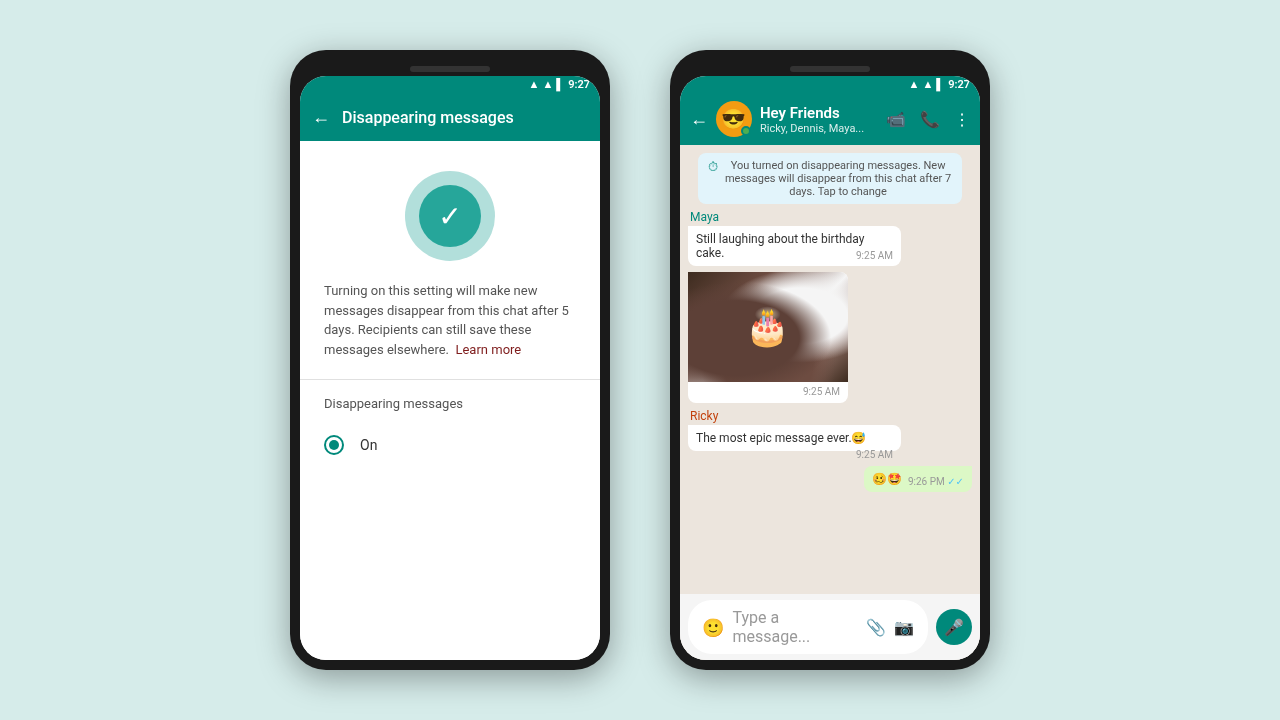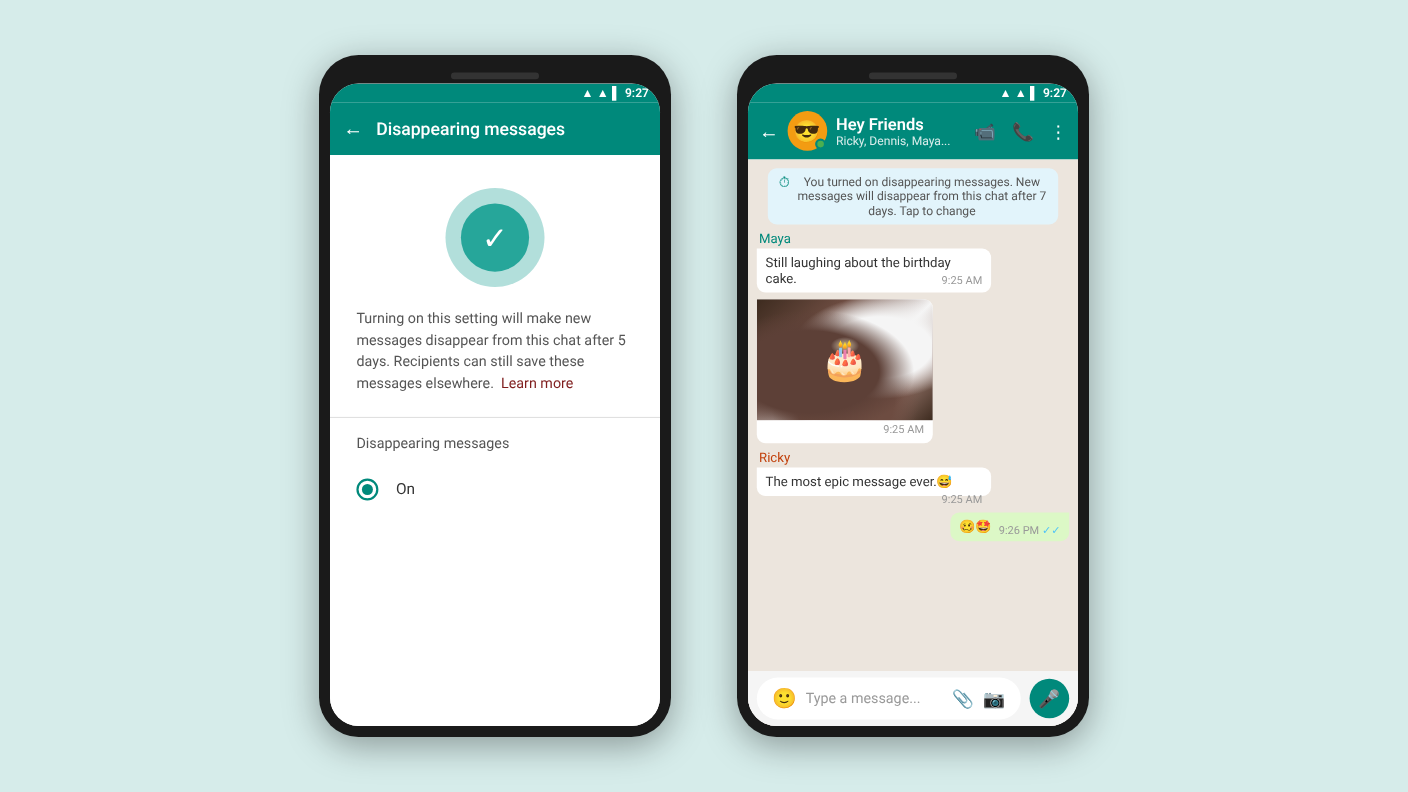--- a/index.html
+++ b/index.html
@@ -344,21 +344,21 @@
       padding: 8px 14px;
       font-size: 13px;
       color: #999;
       border: none;
       display: flex;
       align-items: center;
       gap: 8px;
     }
     .chat-input-text {
       flex: 1;
-      font-size: 13px;
+      font-size: 16px;
       color: #999;
     }
     .mic-btn {
       width: 36px;
       height: 36px;
       border-radius: 50%;
       background: #00897b;
       display: flex;
       align-items: center;
       justify-content: center;

